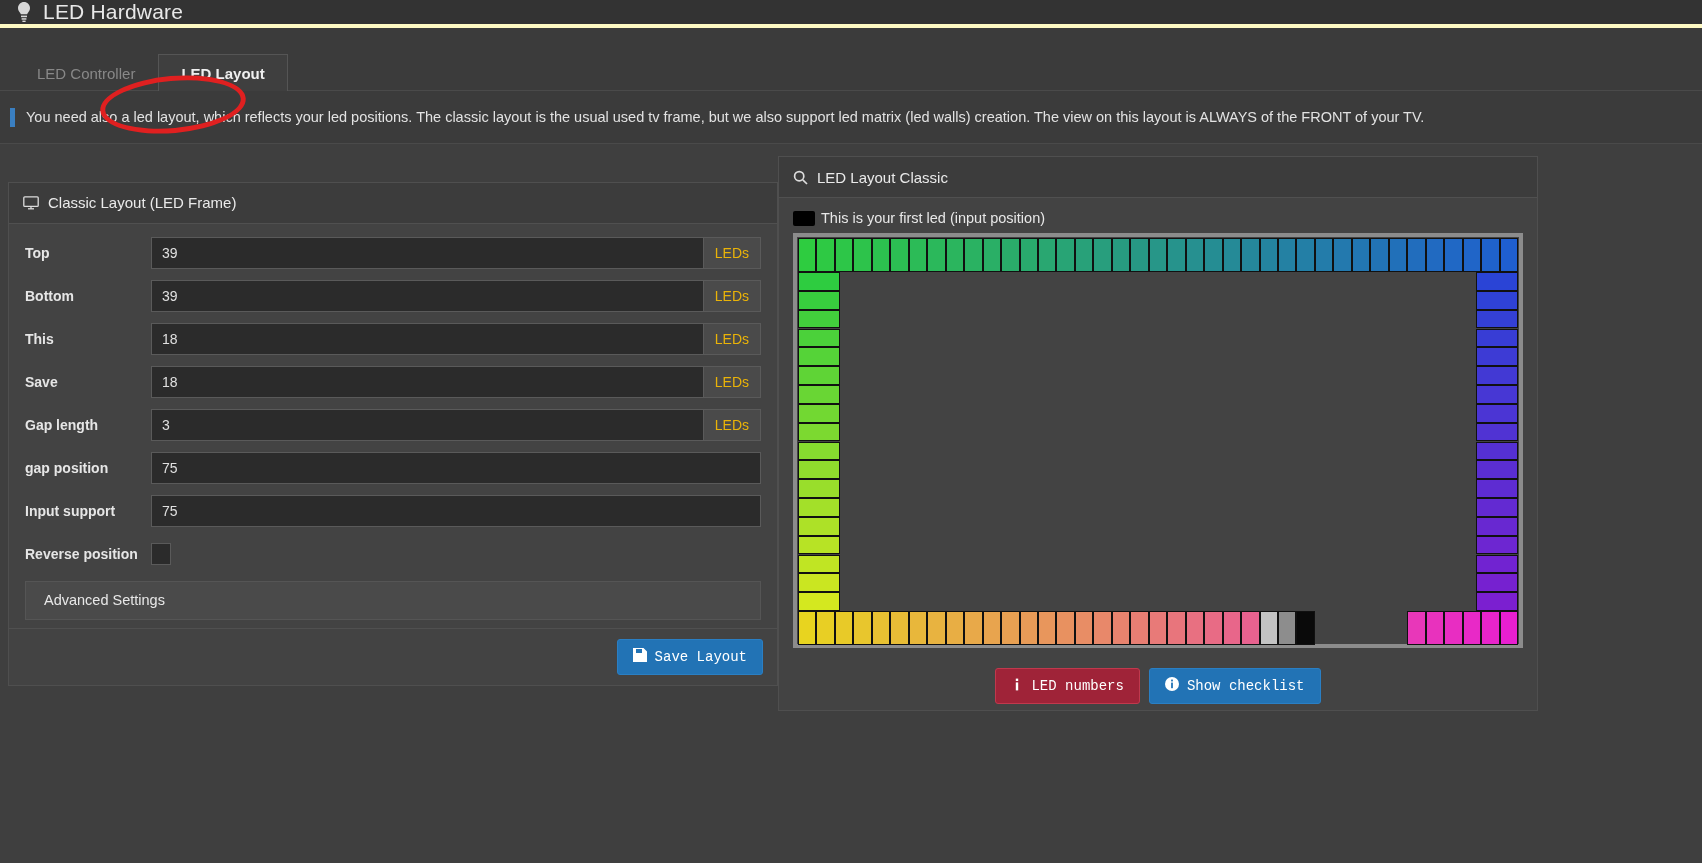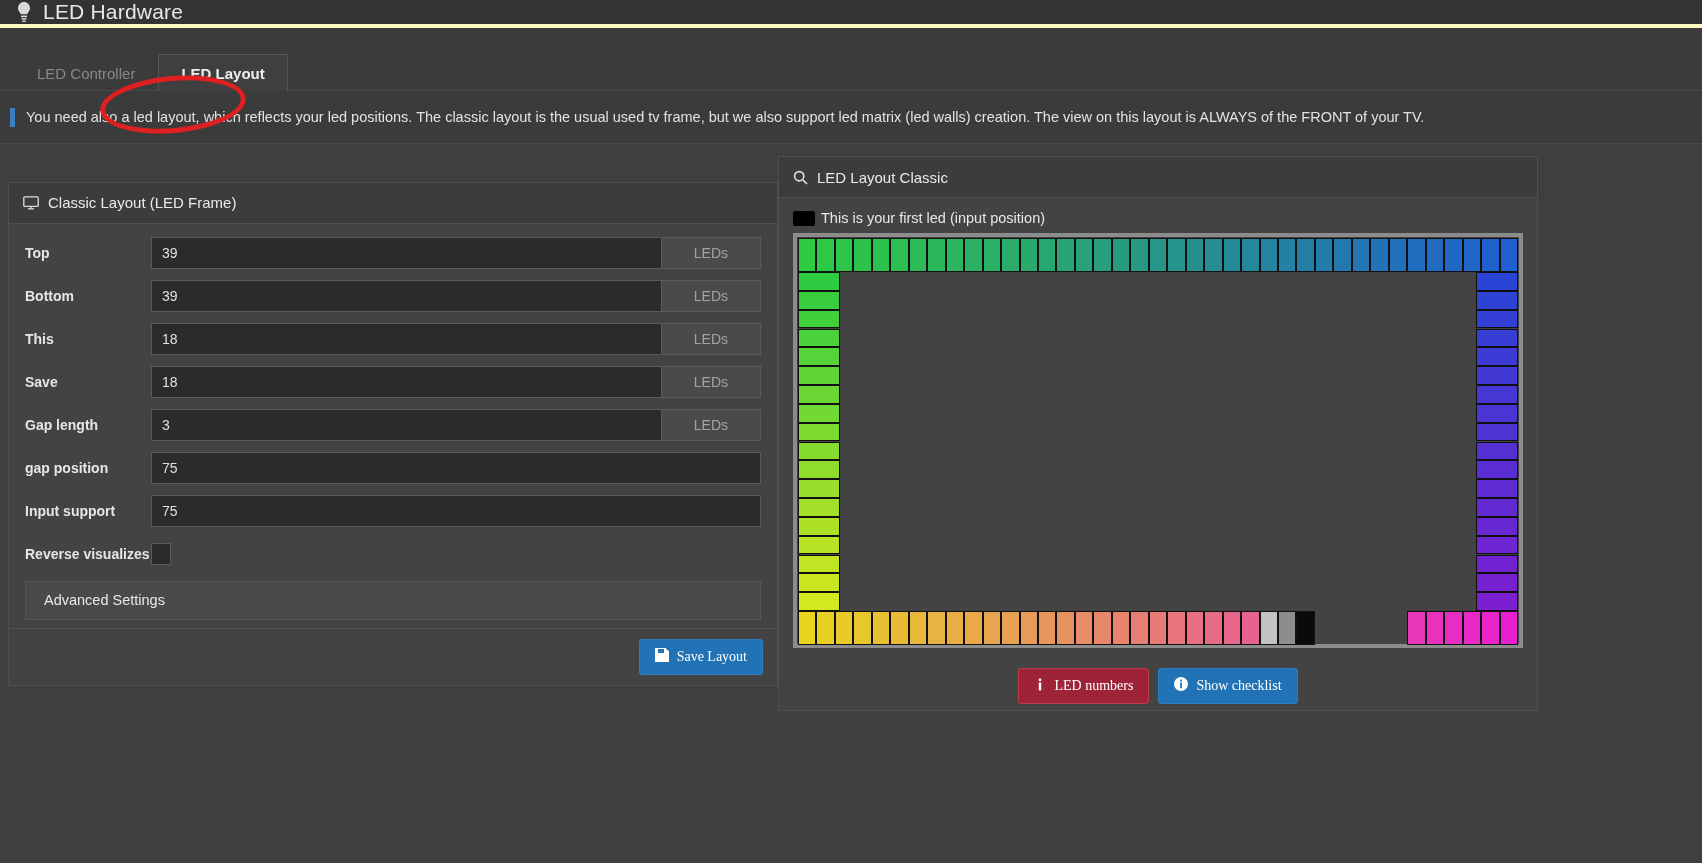--- a/index.html
+++ b/index.html
@@ -143,24 +143,24 @@
     padding: 0 10px;
     font-family: "Liberation Sans", sans-serif;
     outline: none;
     height: 32px;
   }
   .input-suffix {
     flex: 0 0 auto;
     background: #4a4a4a;
     border: 1px solid #5a5a5a;
     border-left: none;
-    color: #a3a3a3;
+    color: #eab308;
     font-size: 14px;
     display: flex; align-items: center;
-    padding: 0 32px;
+    padding: 0 11px;
     height: 32px;
   }
   .checkbox {
     width: 20px; height: 22px;
     background: #2b2b2b;
     border: 1px solid #5a5a5a;
     cursor: pointer;
   }
   .accordion {
     background: #4a4a4a;
@@ -182,21 +182,21 @@
   }
   .btn {
     display: inline-flex; align-items: center;
     gap: 8px;
     font-size: 14px;
     padding: 8px 15px;
     border-radius: 3px;
     cursor: pointer;
     border: 1px solid transparent;
     color: #ffffff;
-    font-family: Liberation Serif, serif;
+    font-family: Liberation Mono, monospace;
   }
   .btn-primary { background: #2273b5; border-color: #2a7fc4; }
   .btn-danger  { background: #9f2338; border-color: #c0394d; }
 
   
   #preview-body { padding: 12px 14px 10px 14px; }
   .preview-stat { font-size: 14.5px; font-weight: 700; color: #efefef; margin-bottom: 9px; }
   .legend-row { display: flex; align-items: center; margin-bottom: 7px; font-size: 14.5px; color: #e8e8e8; }
   .swatch { width: 22px; height: 15px; border-radius: 2px; margin-right: 6px; flex: 0 0 auto; }
 
@@ -306,21 +306,21 @@
             </div>
             <div class="form-row">
               <div class="form-label">Input support</div>
               <div class="input-group">
                 <input class="text-input" type="text" value="75" style="">
               </div>
             </div>
           </div>
 
         <div class="form-row">
-          <div class="form-label">Reverse visualizes</div>
+          <div class="form-label">Reverse position</div>
           <div class="checkbox"></div>
         </div>
 
         <div class="accordion">Advanced Settings</div>
       </div>
       <div class="card-footer">
         <div class="btn btn-primary">
           <span>
             <svg width="14" height="14" viewBox="0 0 14 14" fill="#ffffff">
               <path d="M0 0h10.5L14 3.5V14H0V0zm3 1v4h6V1H3zm-1 8h10v4H2V9z"></path>

